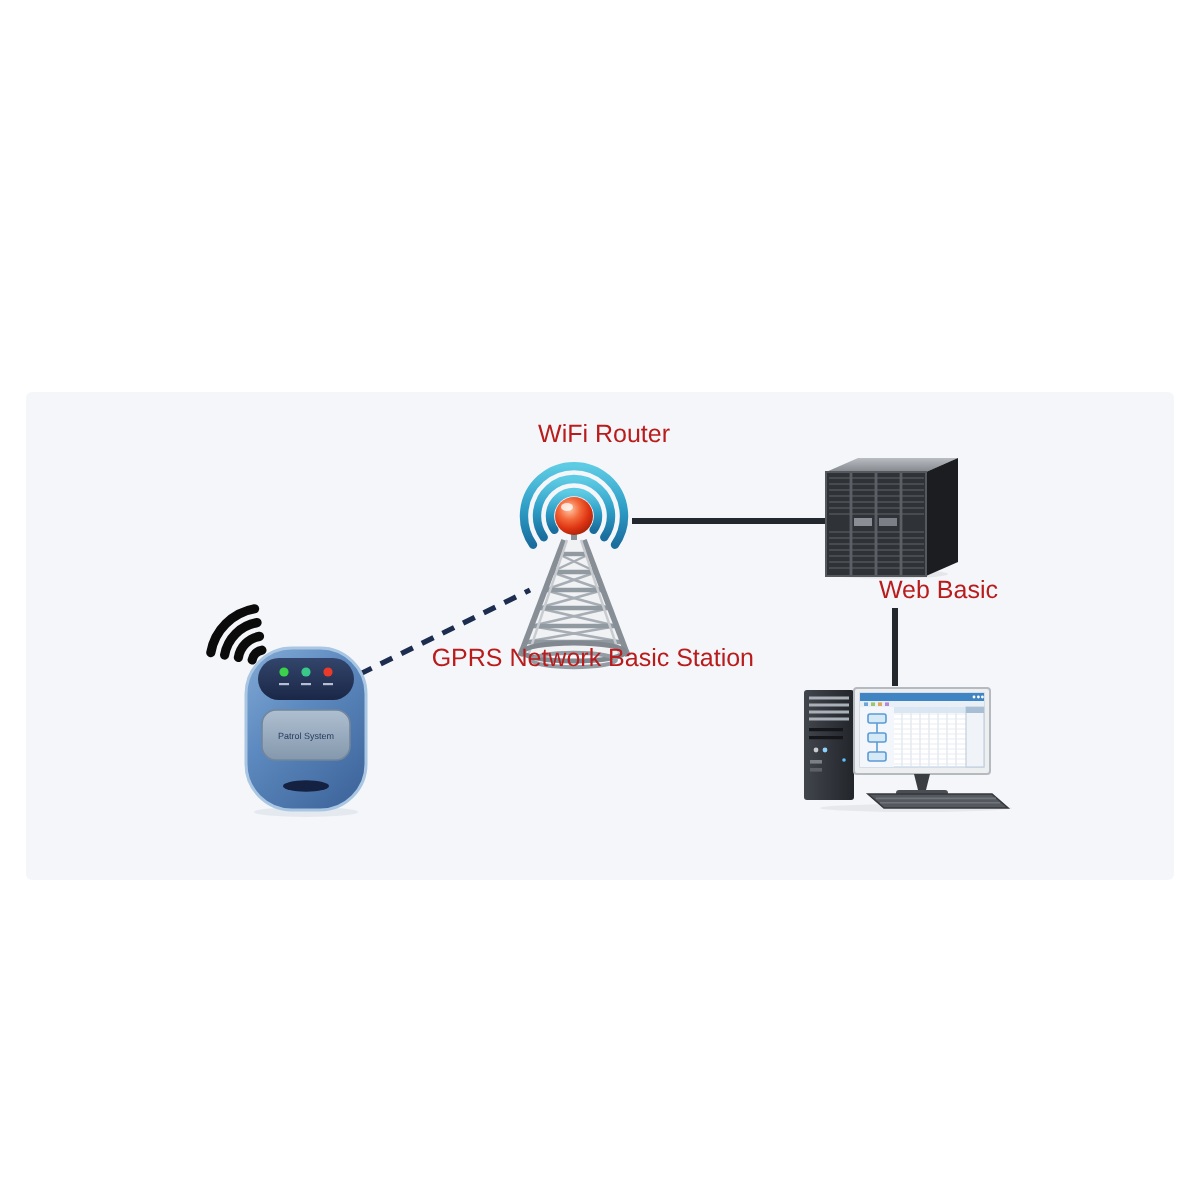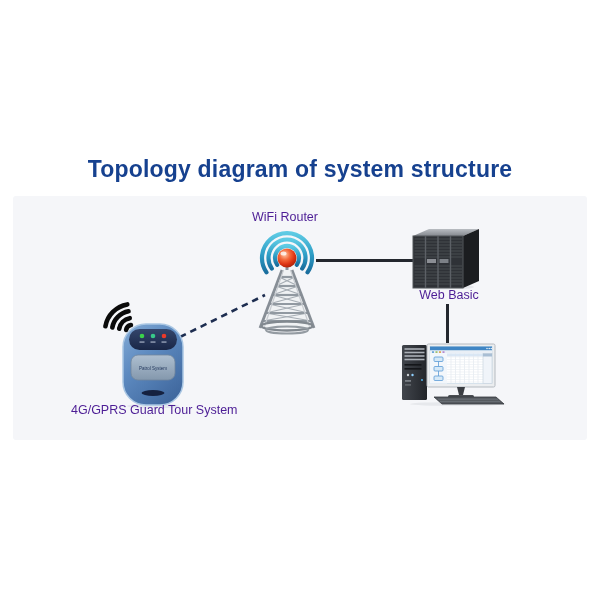--- a/index.html
+++ b/index.html
@@ -2,37 +2,36 @@
 <html><head>
 <meta charset="utf-8">
 <style>
   html,body{margin:0;padding:0;background:#fff;}
   #stage{position:relative;width:600px;height:600px;background:#ffffff;overflow:hidden;
          font-family:"Liberation Sans",sans-serif;}
   #title{position:absolute;left:0;right:0;top:156px;text-align:center;
          font-size:23px;font-weight:bold;color:#16418f;letter-spacing:.2px;}
   #panel{position:absolute;left:13px;top:196px;width:574px;height:244px;
          background:#f5f6f9;border-radius:3px;}
-  .lbl{position:absolute;font-size:12.5px;color:#4c1d95;text-align:center;z-index:5;white-space:nowrap;}
+  .lbl{position:absolute;font-size:12.5px;color:#b91c1c;text-align:right;z-index:5;white-space:nowrap;}
   .abs{position:absolute;}
   .conn{position:absolute;background:#23272e;z-index:2;}
   svg{display:block;}
 </style>
 </head>
 <body>
 
 <div id="stage">
 
-  <div id="title" style="color: rgb(22, 65, 143);">Topology diagram of system structure</div>
 
   <div id="panel" style="background: rgb(245, 246, 249);"></div>
 
   <div class="lbl" style="left:235px;top:210px;width:100px;">WiFi Router</div>
+  <div class="lbl" style="left:197px;top:322px;width:180px;">GPRS Network Basic Station</div>
   <div class="lbl" style="left:399px;top:288px;width:100px;">Web Basic</div>
-  <div class="lbl" style="left:71px;top:403px;width:160px;">4G/GPRS Guard Tour System</div>
 
   <div class="conn" style="left:316px;top:259px;width:98px;height:2.5px;"></div>
   <div class="conn" style="left:446px;top:304px;width:2.5px;height:39px;"></div>
 
   <svg class="abs" style="left:172px;top:288px;z-index:1;" width="100" height="56" viewBox="0 0 100 56">
     <line x1="8" y1="49" x2="93" y2="7" stroke="#1d2d50" stroke-width="2.6" stroke-dasharray="6.5,5"></line>
   </svg>
 
   <svg class="abs" style="left:237px;top:222px;z-index:3;" width="100" height="120" viewBox="0 0 100 120">
     <defs>

